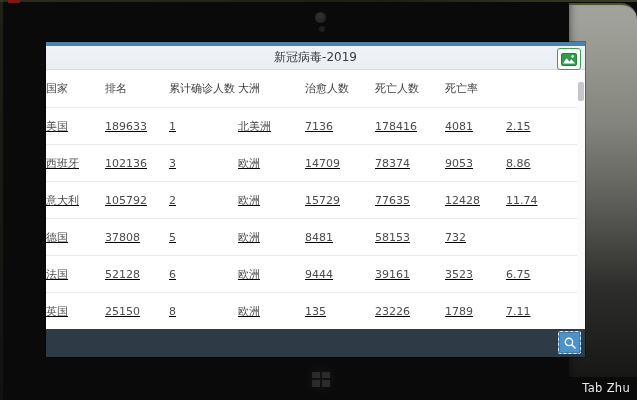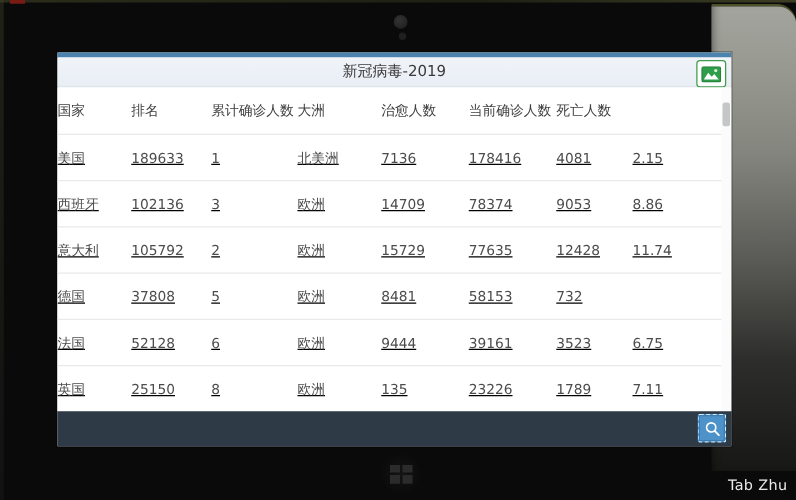--- a/index.html
+++ b/index.html
@@ -86,22 +86,22 @@
       </button>
     </div>
 
     <div class="table-area">
       <div class="grid-row thead">
         <span class="hcell">国家</span>
         <span class="hcell">排名</span>
         <span class="hcell">累计确诊人数</span>
         <span class="hcell">大洲</span>
         <span class="hcell">治愈人数</span>
-        <span class="hcell">当前确诊人数</span>
         <span class="hcell">死亡人数</span>
+        <span class="hcell">死亡率</span>
       </div>
       <div class="tbody">
           <div class="grid-row trow">
     <span>美国</span>
     <span>189633</span>
     <span>1</span>
     <span>北美洲</span>
     <span>7136</span>
     <span>178416</span>
     <span>4081</span>

